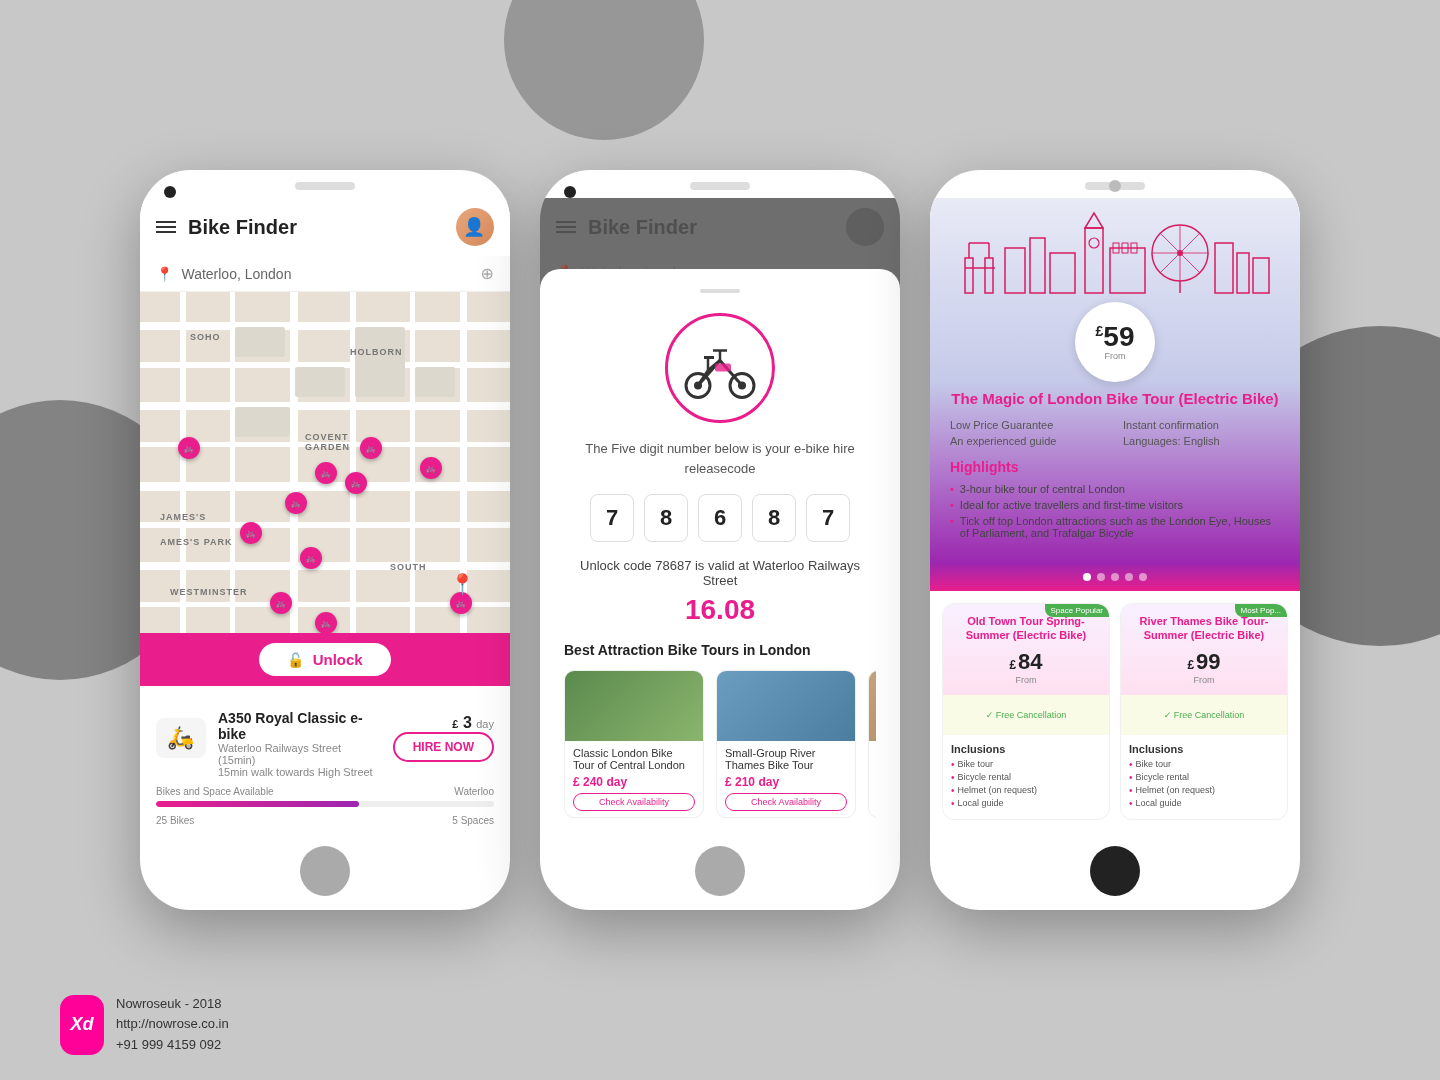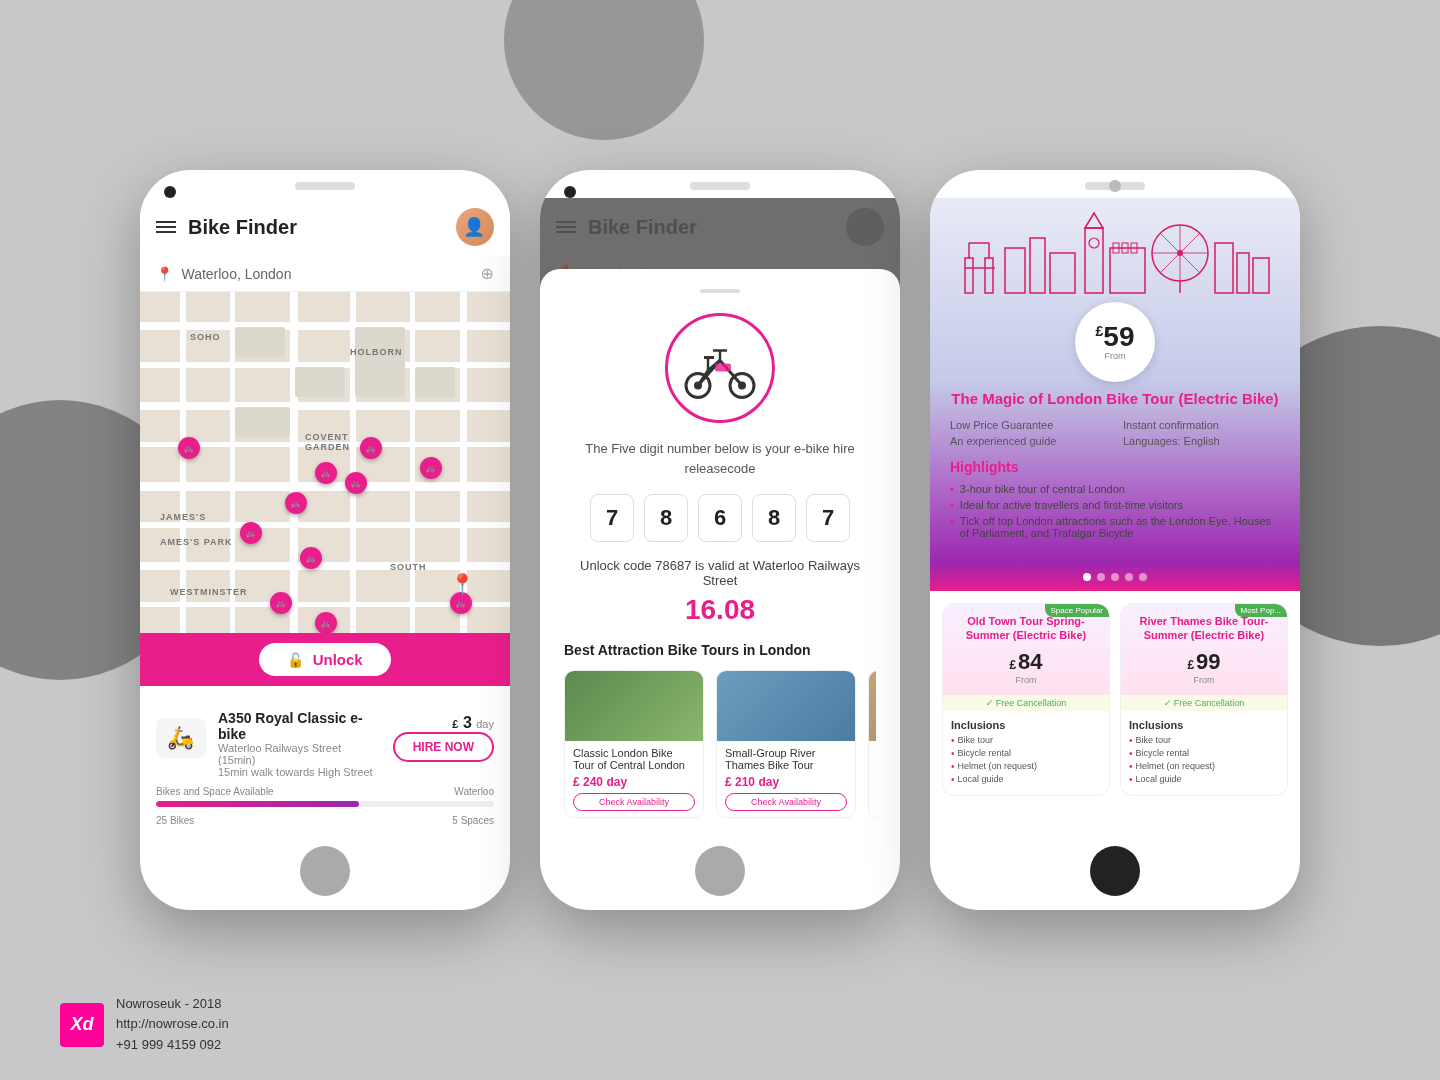--- a/index.html
+++ b/index.html
@@ -671,21 +671,21 @@
       vertical-align: super;
     }
     .listing-from {
       font-size: 9px;
       color: #888;
     }
     .free-cancel {
       font-size: 9px;
       color: #4caf50;
       text-align: center;
-      padding: 3px;
+      padding: 15px;
       background: #f9fbe7;
     }
     .listing-card-body {
       padding: 8px;
     }
     .inclusions-title {
       font-size: 11px;
       font-weight: 600;
       color: #333;
       margin-bottom: 4px;
@@ -707,23 +707,23 @@
     .footer-area {
       position: absolute;
       bottom: 24px;
       left: 60px;
       display: flex;
       align-items: center;
       gap: 12px;
     }
     .xd-logo {
       width: 44px;
-      height: 44px;
+      height: 60px;
       background: #ff0099;
-      border-radius: 4px;
+      border-radius: 14px;
       display: flex;
       align-items: center;
       justify-content: center;
       color: white;
       font-size: 18px;
       font-weight: 700;
       font-style: italic;
     }
     .footer-text {
       font-size: 13px;

